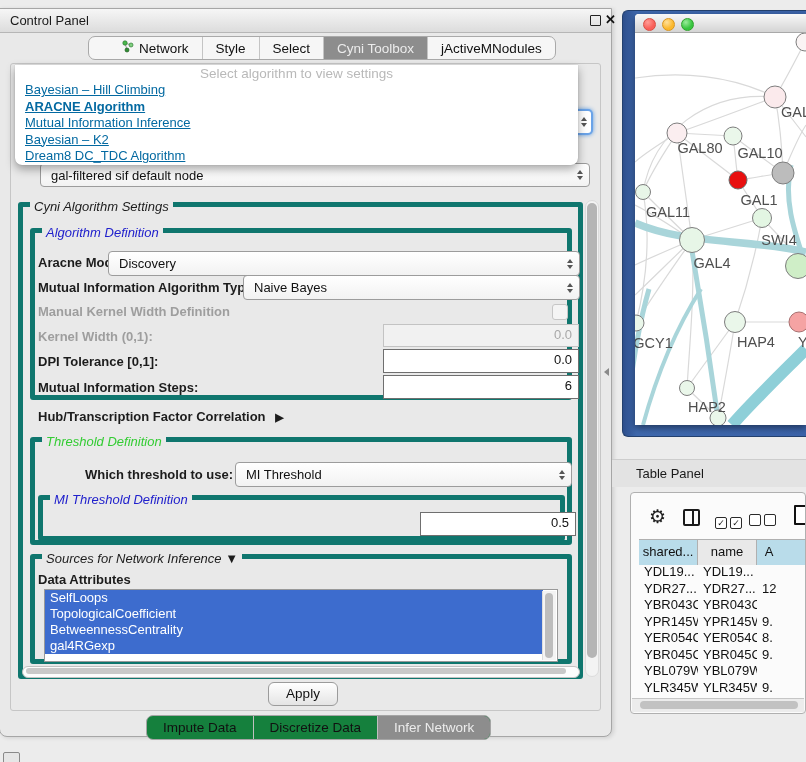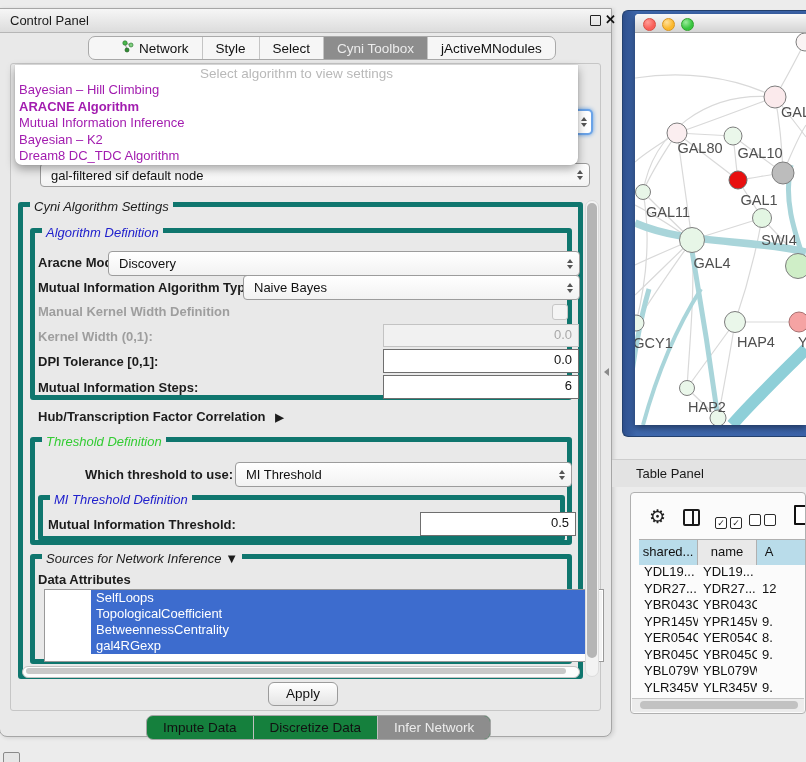--- a/index.html
+++ b/index.html
@@ -44,21 +44,21 @@
   .tri-down{width:0;height:0;border-left:3.5px solid transparent;border-right:3.5px solid transparent;border-top:4.5px solid #555;margin:1px 0;}
 
   .tin{position:absolute;background:#fff;border:1px solid #9c9c9c;font-size:13px;text-align:right;
       padding:0 6px;line-height:20px;color:#111;}
   .tin.strong{border:1px solid #6f6f6f;}
   .tin.dis{background:#f1f1f1;color:#a8a8a8;border-color:#c3c3c3;}
 
   .checkbox{position:absolute;width:14px;height:14px;border:1px solid #c6c6c6;border-radius:3px;background:#f4f4f4;}
 
   
-  .listbox{position:absolute;background:#fff;border:1px solid #999;padding-left:46px;}
+  .listbox{position:absolute;background:#fff;border:1px solid #999;}
   .list-item{height:16px;line-height:16px;font-size:13px;color:#fff;background:#3d6cce;padding-left:5px;}
   .list-vscroll{position:absolute;top:1px;right:1px;width:13px;bottom:1px;background:#f4f4f4;border-left:1px solid #ddd;}
   .list-vthumb{position:absolute;top:2px;left:2px;width:8px;bottom:2px;background:#bdbdbd;border-radius:5px;}
   .hscroll{position:absolute;border:1px solid #c2c2c2;border-radius:6px;background:#fdfdfd;}
   .hthumb{position:absolute;top:1px;left:3px;height:6px;background:#c9c9c9;border-radius:4px;}
 
   .vscroll-outer{left:585px;top:191px;width:14px;height:477px;background:#f3f3f3;border:1px solid #dcdcdc;border-radius:7px;}
   .vthumb-outer{left:587px;top:194px;width:10px;height:455px;background:#b5b5b5;border-radius:6px;}
 
   .expander{position:absolute;font-size:13px;font-weight:bold;color:#1c1c1c;}
@@ -70,21 +70,21 @@
   .bottom-tabbar{left:146px;top:706px;height:25px;display:inline-flex;border:1px solid #a5a5a5;border-radius:7px;
       background:#15803d;overflow:hidden;}
   .btab{padding:0 16px;line-height:24px;font-size:13.5px;color:#111;border-left:1px solid #c0c0c0;white-space:nowrap;}
   .btab:first-child{border-left:none;}
   .btab.sel{background:#8d8d8d;color:#ececec;}
 
   
   .dropdown{left:15px;top:56px;width:563px;background:#fff;z-index:50;
       border-radius:0 0 7px 7px;box-shadow:0 4px 10px rgba(0,0,0,.35),0 0 1px rgba(0,0,0,.3);}
   .dd-placeholder{height:17px;line-height:17px;text-align:center;color:#b9b9b9;font-size:13.5px;}
-  .dd-item{height:16.5px;line-height:16.5px;font-size:13px;color:#a21caf;padding-left:4px;white-space:nowrap;}
+  .dd-item{height:16.5px;line-height:16.5px;font-size:13px;color:#0369a1;padding-left:10px;white-space:nowrap;text-decoration:underline;}
   .dd-item.bold{font-weight:bold;}
 
   
   .combo-frag-blue{left:577px;top:100px;width:16px;height:26px;background:#fff;border:2px solid #6aa3e8;
       border-left:none;border-radius:0 5px 5px 0;box-shadow:0 0 4px #5b9ae0;z-index:6;
       display:flex;flex-direction:column;align-items:center;justify-content:center;}
   .combo-gal{left:40px;top:154px;width:550px;height:24px;z-index:5;}
 
   .divider-arrow{left:604px;top:368px;width:0;height:0;border-top:4px solid transparent;
       border-bottom:4px solid transparent;border-right:5px solid #8a8a8a;}
@@ -234,21 +234,20 @@
     <div class="combo" style="left:235px;top:453px;width:325px;height:23px;">
       <span>MI Threshold</span>
       <span class="stepper">
           <span class="tri-up"></span>
           <span class="tri-down"></span>
         </span>
     </div>
     <div class="fs" style="left:38px;top:486px;width:527px;height:46px;">
       <span class="legend legend-blue">MI Threshold Definition</span>
     </div>
-    <div class="lbl" style="left:48px;top:508px;">Mutual Information Threshold:</div>
     <div class="tin strong" style="left:420px;top:503px;width:142px;height:22px;">0.5</div>
 
     <div class="fs" style="left:30px;top:545px;width:542px;height:110px;">
       <span class="legend">
         <span>Sources for Network Inference</span>
         <span>▼</span>
       </span>
     </div>
     <div class="lbl" style="left:38px;top:563px;">Data Attributes</div>
     <div class="listbox" style="left:44px;top:580px;width:512px;height:71px;">

